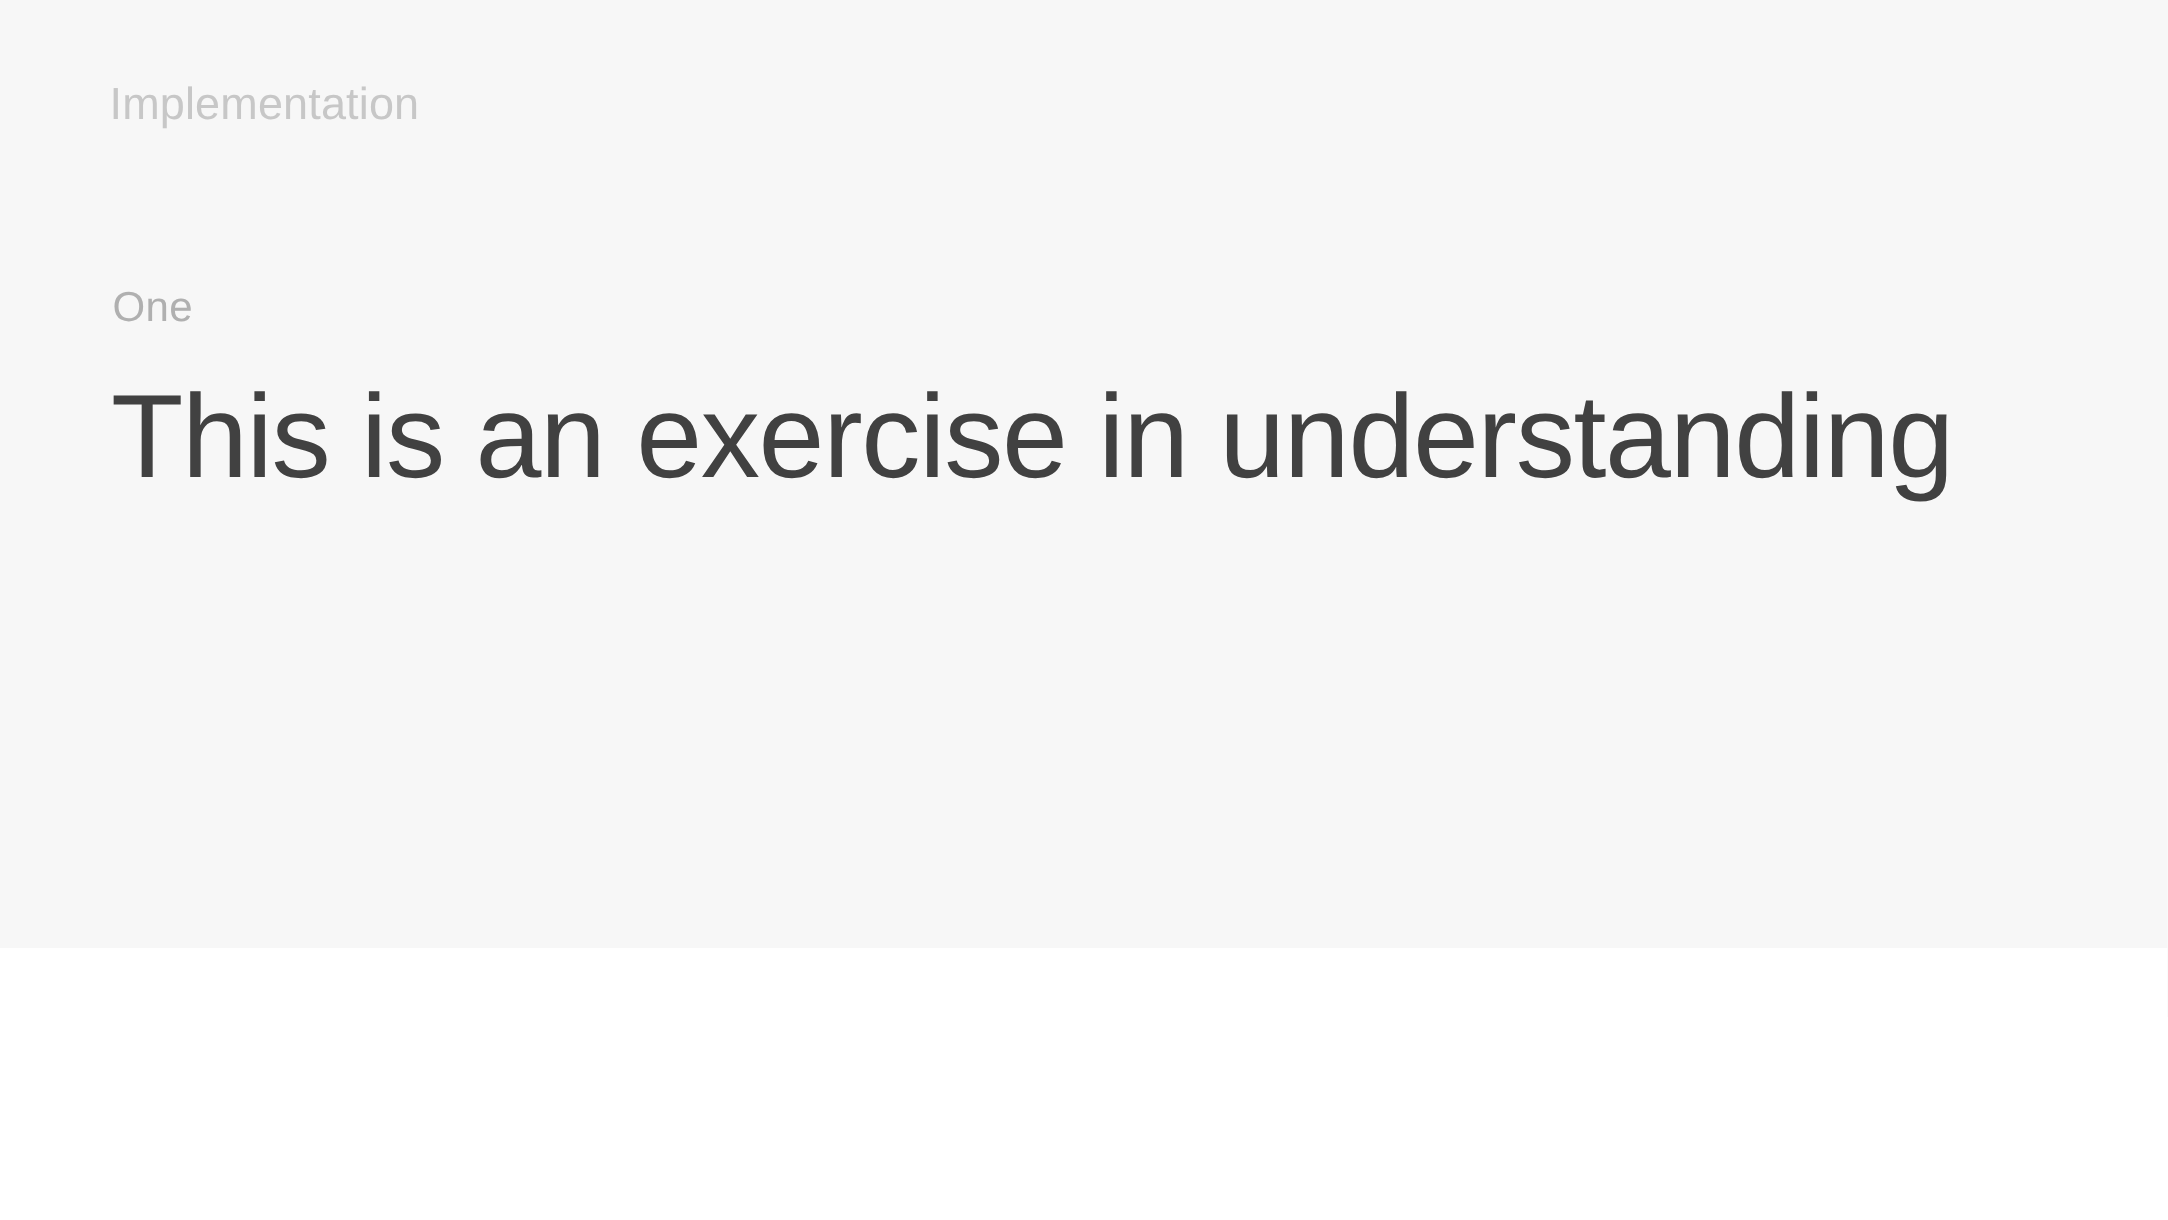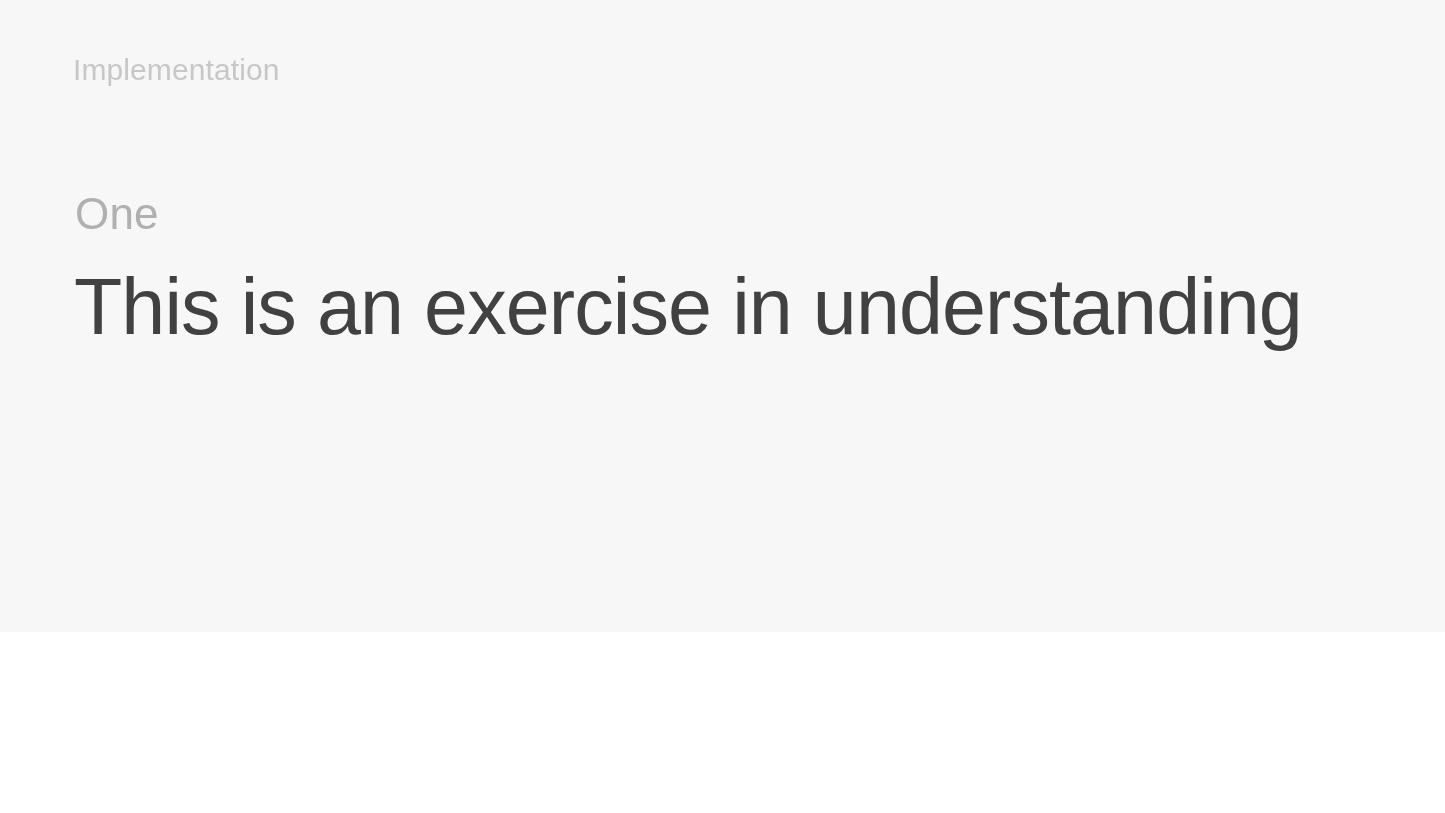--- a/index.html
+++ b/index.html
@@ -34,34 +34,34 @@
     letter-spacing: 0.1px;
     color: #c7c7c7;
     white-space: nowrap;
   }
 
   
   .eyebrow {
     position: absolute;
     left: 75px;
     top: 188px;
-    font-size: 44px;
+    font-size: 28px;
     line-height: 1.2;
     font-weight: 400;
     letter-spacing: 0.2px;
     color: #b0b0b0;
     white-space: nowrap;
     text-align: center;
   }
 
   
   .headline {
     position: absolute;
     left: 74px;
-    top: 266px;
+    top: 250px;
     width: 1300px;
     margin: 0;
     font-size: 79px;
     line-height: 82px;
     font-weight: 400;
     letter-spacing: -0.9px;
     color: #414141;
   }
 
   .headline .line {

